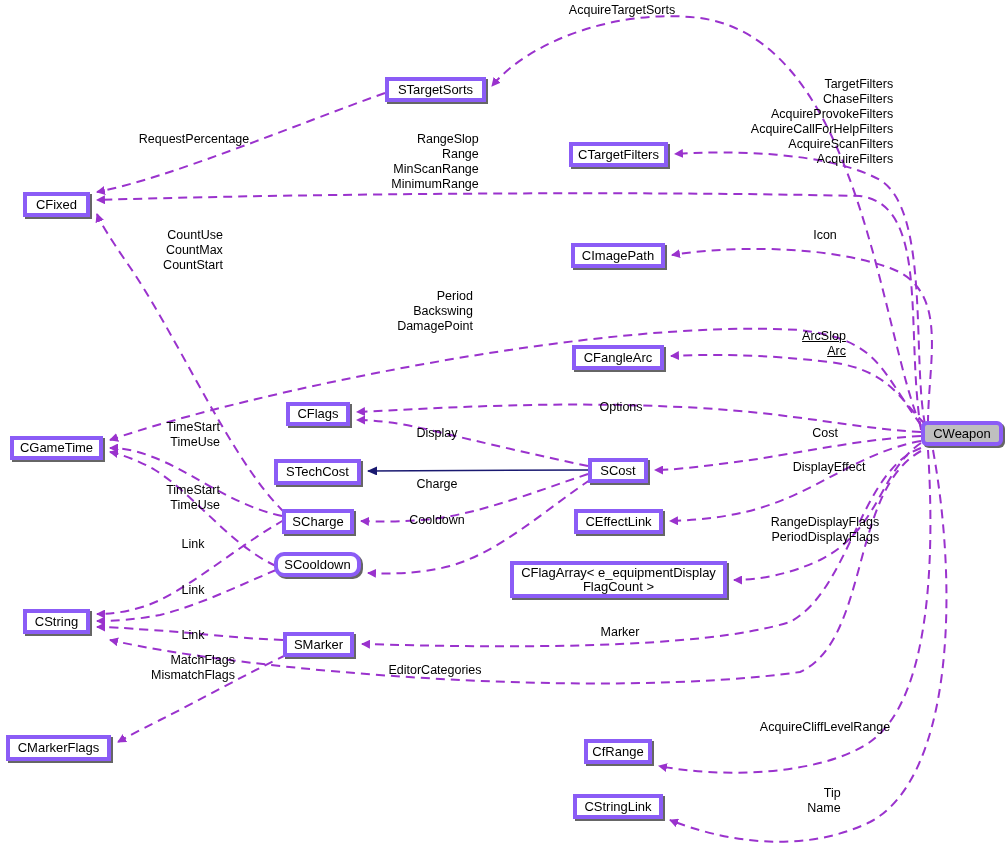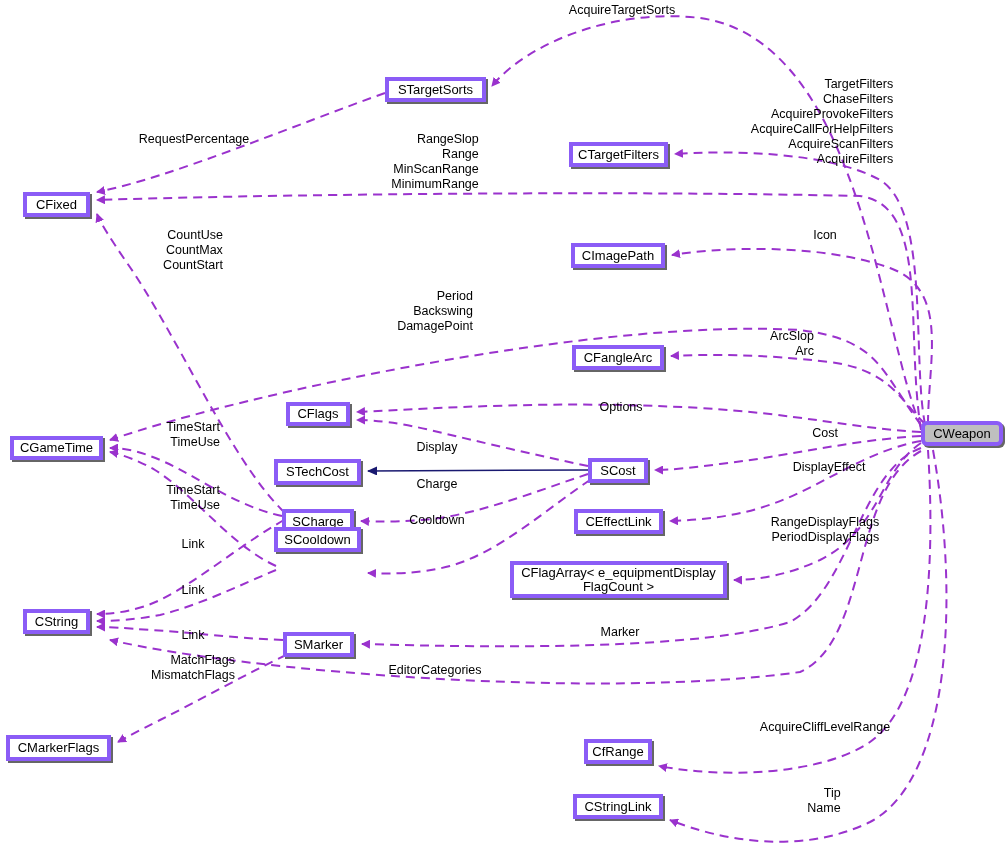--- a/index.html
+++ b/index.html
@@ -132,21 +132,21 @@
   <div id="nodes">
       <div class="node root" style="left: 921px; top: 421px; width: 82px; height: 25px;">CWeapon</div>
       <div class="node" style="left: 23px; top: 192px; width: 67px; height: 25px;">CFixed</div>
       <div class="node" style="left: 10px; top: 436px; width: 93px; height: 24px;">CGameTime</div>
       <div class="node" style="left: 23px; top: 609px; width: 67px; height: 25px;">CString</div>
       <div class="node" style="left: 6px; top: 735px; width: 105px; height: 26px;">CMarkerFlags</div>
       <div class="node" style="left: 385px; top: 77px; width: 101px; height: 25px;">STargetSorts</div>
       <div class="node" style="left: 286px; top: 402px; width: 64px; height: 24px;">CFlags</div>
       <div class="node" style="left: 274px; top: 459px; width: 87px; height: 26px;">STechCost</div>
       <div class="node" style="left: 282px; top: 509px; width: 72px; height: 25px;">SCharge</div>
-      <div class="node" style="left: 274px; top: 527px; width: 87px; height: 25px;">SCooldown</div>
+      <div class="node" style="left: 274px; top: 552px; width: 87px; height: 25px; border-radius: 10px;">SCooldown</div>
       <div class="node" style="left: 283px; top: 632px; width: 71px; height: 25px;">SMarker</div>
       <div class="node" style="left: 569px; top: 142px; width: 99px; height: 25px;">CTargetFilters</div>
       <div class="node" style="left: 571px; top: 243px; width: 94px; height: 25px;">CImagePath</div>
       <div class="node" style="left: 572px; top: 345px; width: 92px; height: 25px;">CFangleArc</div>
       <div class="node" style="left: 588px; top: 458px; width: 60px; height: 25px;">SCost</div>
       <div class="node" style="left: 574px; top: 509px; width: 89px; height: 25px;">CEffectLink</div>
       <div class="node" style="left: 510px; top: 561px; width: 217px; height: 37px;">CFlagArray&lt; e_equipmentDisplay
 FlagCount &gt;</div>
       <div class="node" style="left: 584px; top: 739px; width: 68px; height: 25px;">CfRange</div>
       <div class="node" style="left: 573px; top: 794px; width: 90px; height: 25px;">CStringLink</div>
@@ -164,27 +164,27 @@
 Range
 MinScanRange
 MinimumRange</div>
       <div class="edge-label" style="left: 825px; top: 228px;">Icon</div>
       <div class="edge-label" style="left: 193px; top: 228px;">CountUse
 CountMax
 CountStart</div>
       <div class="edge-label" style="left: 435px; top: 289px;">Period
 Backswing
 DamagePoint</div>
-      <div class="edge-label" style="left: 792px; top: 329px;">ArcSlop
+      <div class="edge-label" style="left: 824px; top: 329px; text-decoration: underline;">ArcSlop
 Arc</div>
       <div class="edge-label" style="left: 621px; top: 400px;">Options</div>
       <div class="edge-label" style="left: 825px; top: 426px;">Cost</div>
       <div class="edge-label" style="left: 193px; top: 420px;">TimeStart
 TimeUse</div>
-      <div class="edge-label" style="left: 437px; top: 426px; margin-top: 14px;">Display</div>
+      <div class="edge-label" style="left: 437px; top: 426px;">Display</div>
       <div class="edge-label" style="left: 825px; top: 460px; padding-left: 8px;">DisplayEffect</div>
       <div class="edge-label" style="left: 437px; top: 477px;">Charge</div>
       <div class="edge-label" style="left: 193px; top: 483px;">TimeStart
 TimeUse</div>
       <div class="edge-label" style="left: 437px; top: 513px;">Cooldown</div>
       <div class="edge-label" style="left: 825px; top: 515px;">RangeDisplayFlags
 PeriodDisplayFlags</div>
       <div class="edge-label" style="left: 193px; top: 537px;">Link</div>
       <div class="edge-label" style="left: 193px; top: 583px;">Link</div>
       <div class="edge-label" style="left: 620px; top: 625px;">Marker</div>

